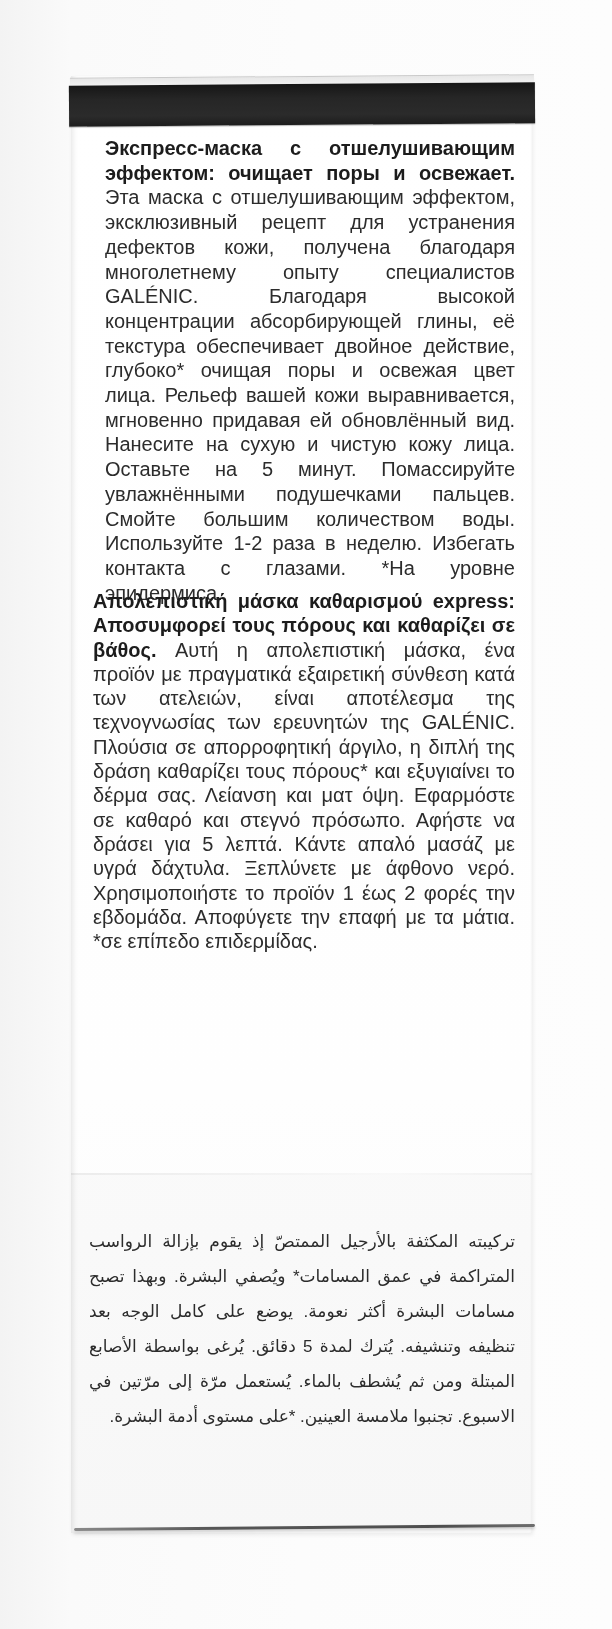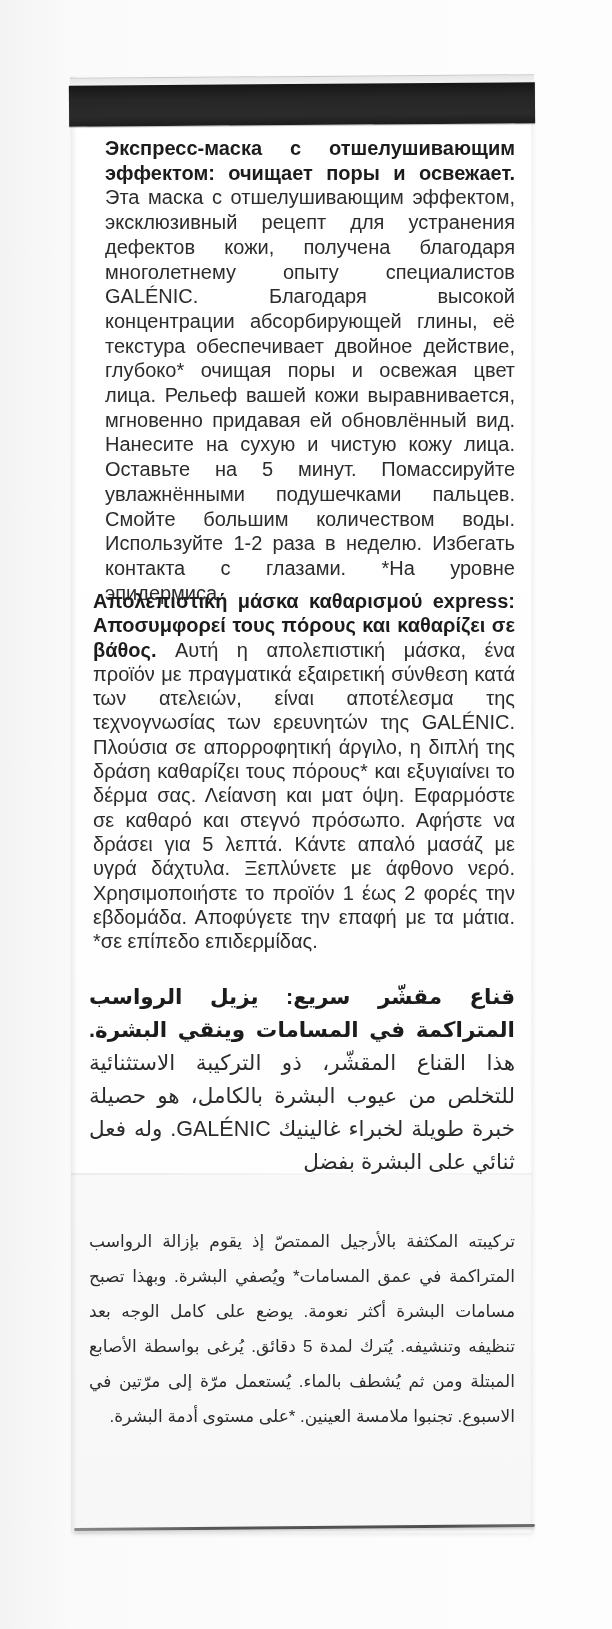--- a/index.html
+++ b/index.html
@@ -118,21 +118,20 @@
 <div class="photo">
   <div class="box">
 
     <div class="box-top-sliver"></div>
     <div class="box-lid-strip"></div>
 
     <p class="para para-russian" lang="ru"><b>Экспресс-маска с отшелушивающим эффектом: очищает поры и освежает. </b><span>Эта маска с отшелушивающим эффектом, эксклюзивный рецепт для устранения дефектов кожи, получена благодаря многолетнему опыту специалистов GALÉNIC. Благодаря высокой концентрации абсорбирующей глины, её текстура обеспечивает двойное действие, глубоко* очищая поры и освежая цвет лица. Рельеф вашей кожи выравнивается, мгновенно придавая ей обновлённый вид. Нанесите на сухую и чистую кожу лица. Оставьте на 5 минут. Помассируйте увлажнёнными подушечками пальцев. Смойте большим количеством воды. Используйте 1-2 раза в неделю. Избегать контакта с глазами. *На уровне эпидермиса.</span></p>
 
     <p class="para para-greek" lang="el"><b>Απολεπιστική μάσκα καθαρισμού express: Αποσυμφορεί τους πόρους και καθαρίζει σε βάθος. </b><span>Αυτή η απολεπιστική μάσκα, ένα προϊόν με πραγματικά εξαιρετική σύνθεση κατά των ατελειών, είναι αποτέλεσμα της τεχνογνωσίας των ερευνητών της GALÉNIC. Πλούσια σε απορροφητική άργιλο, η διπλή της δράση καθαρίζει τους πόρους* και εξυγιαίνει το δέρμα σας. Λείανση και ματ όψη. Εφαρμόστε σε καθαρό και στεγνό πρόσωπο. Αφήστε να δράσει για 5 λεπτά. Κάντε απαλό μασάζ με υγρά δάχτυλα. Ξεπλύνετε με άφθονο νερό. Χρησιμοποιήστε το προϊόν 1 έως 2 φορές την εβδομάδα. Αποφύγετε την επαφή με τα μάτια. *σε επίπεδο επιδερμίδας.</span></p>
 
-    <p class="para para-arabic-intro" lang="ar" dir="rtl"><b>قناع مقشّر سريع: يزيل الرواسب المتراكمة في المسامات وينقي البشرة. </b><span>هذا القناع المقشّر، ذو التركيبة الاستثنائية للتخلص من عيوب البشرة بالكامل، هو حصيلة خبرة طويلة لخبراء غالينيك GALÉNIC. وله فعل ثنائي على البشرة بفضل</span></p>
 
     <div class="box-fold-crease"></div>
     <div class="box-lower-shade"></div>
 
     <p class="para para-arabic-directions" lang="ar" dir="rtl"><span>تركيبته المكثفة بالأرجيل الممتصّ إذ يقوم بإزالة الرواسب المتراكمة في عمق المسامات* ويُصفي البشرة. وبهذا تصبح مسامات البشرة أكثر نعومة. يوضع على كامل الوجه بعد تنظيفه وتنشيفه. يُترك لمدة 5 دقائق. يُرغى بواسطة الأصابع المبتلة ومن ثم يُشطف بالماء. يُستعمل مرّة إلى مرّتين في الاسبوع. تجنبوا ملامسة العينين. *على مستوى أدمة البشرة.</span></p>
 
     <div class="box-bottom-edge"></div>
   </div>
 </div>
 

